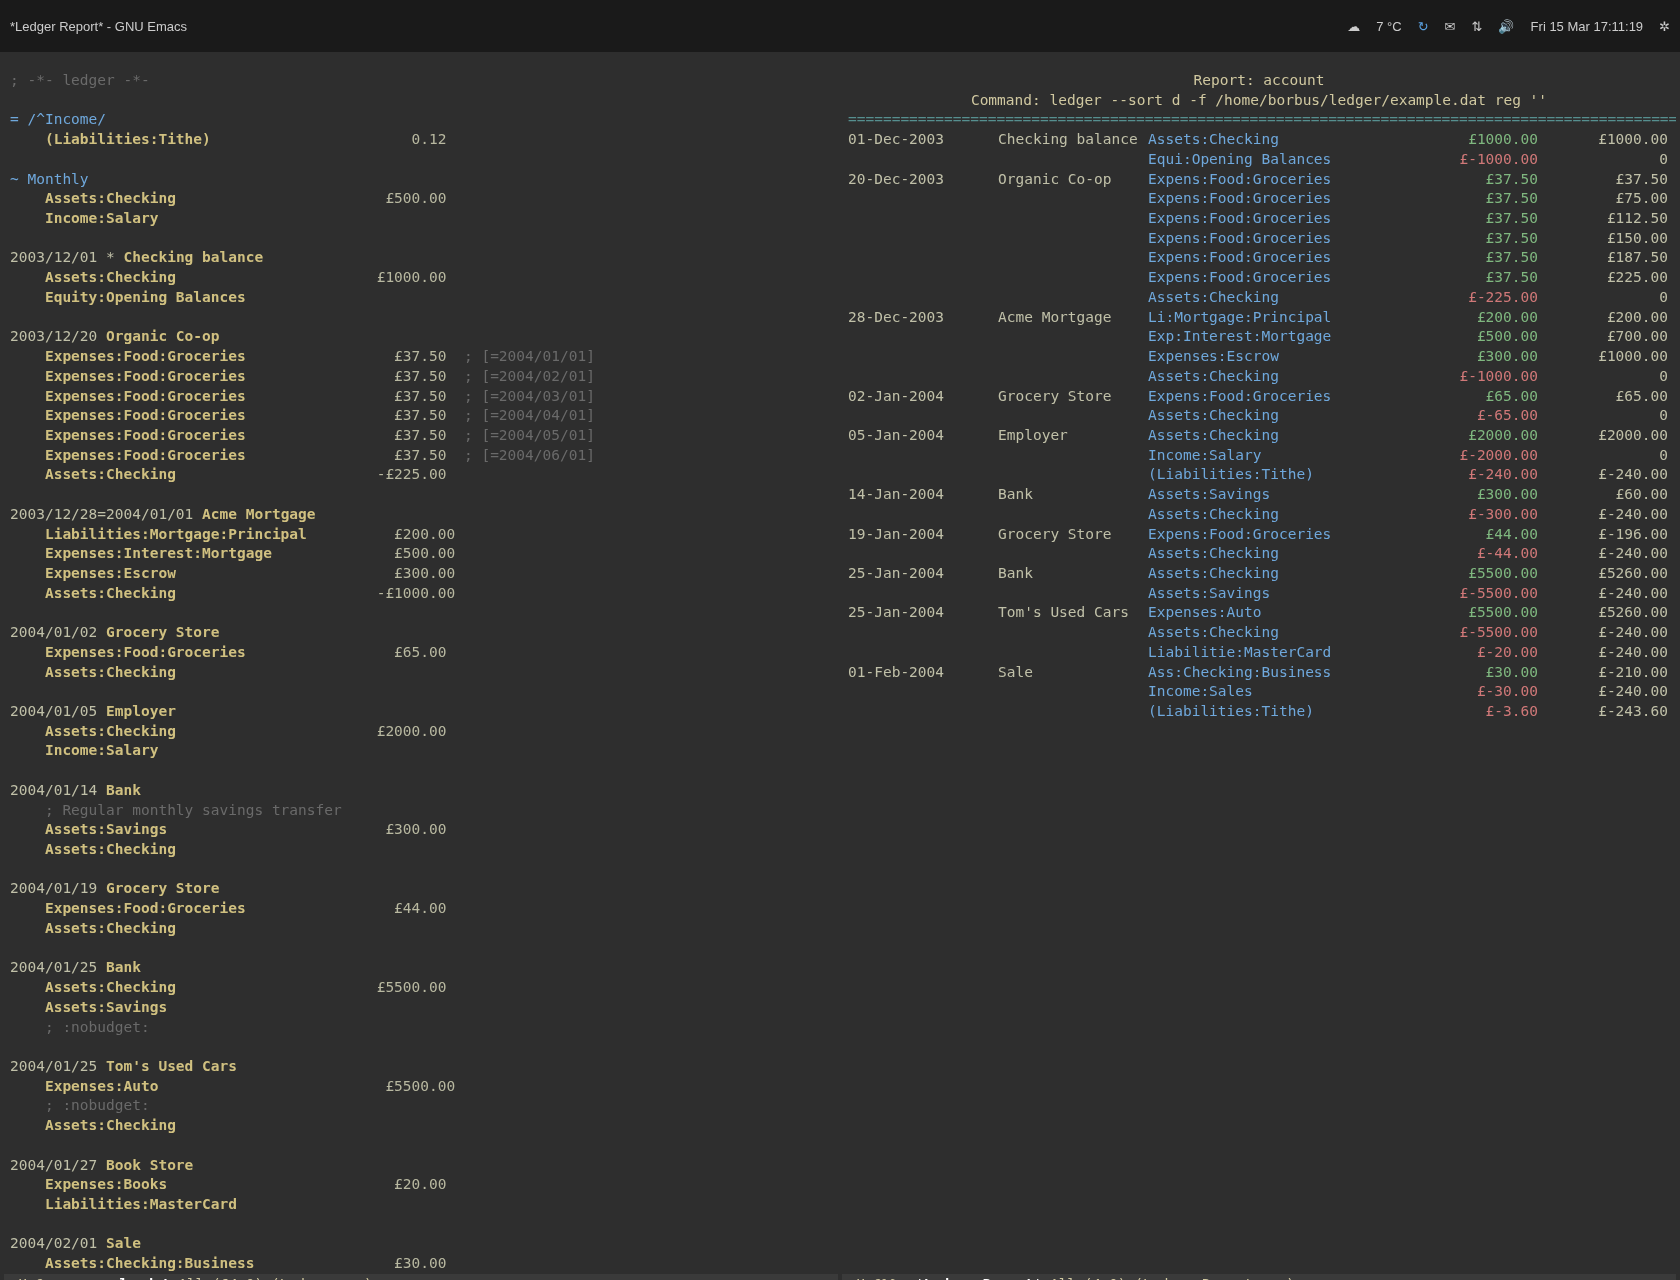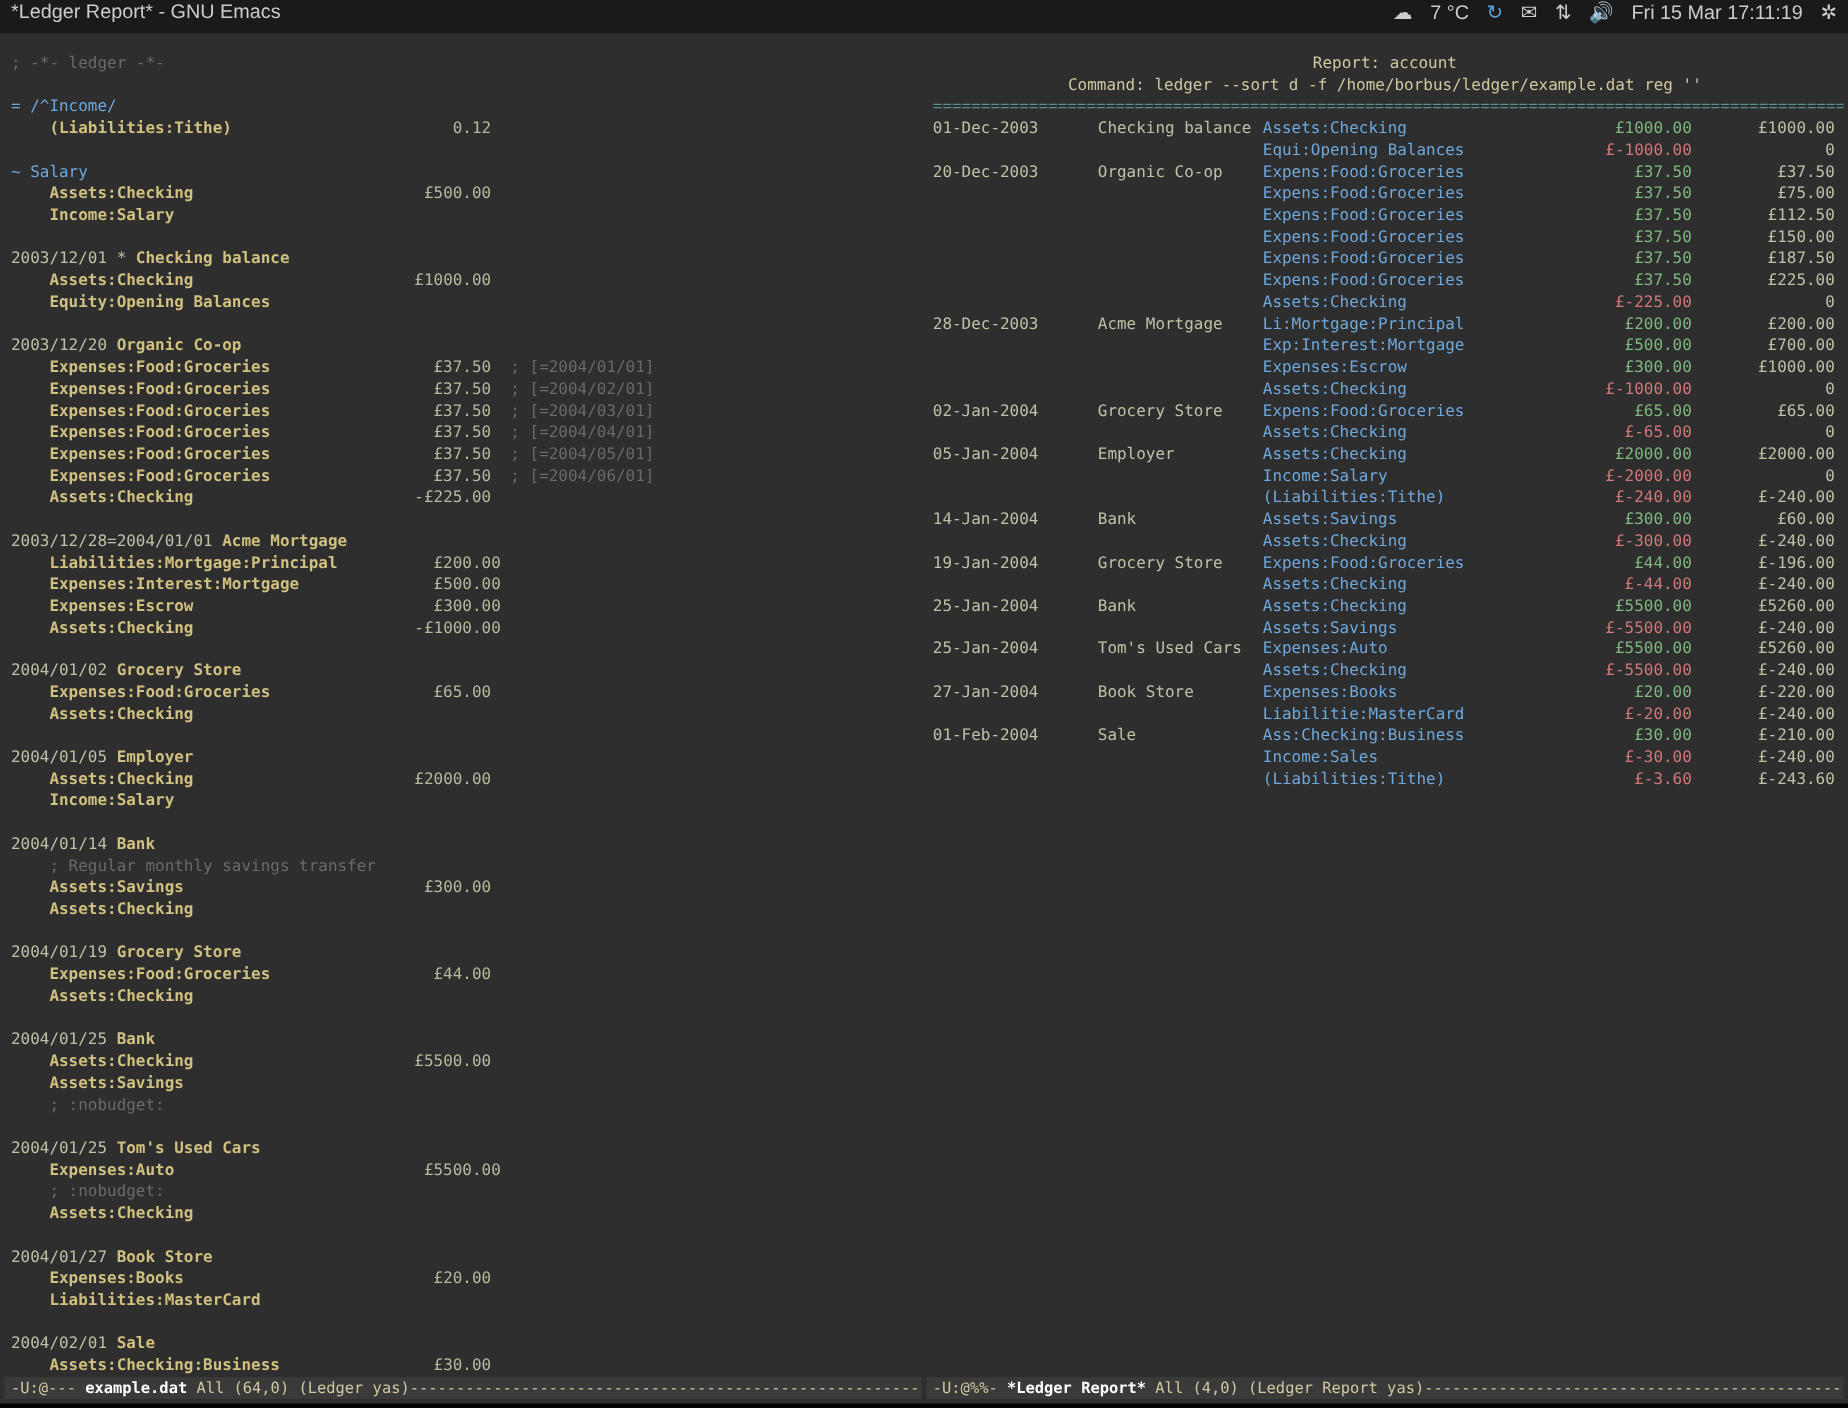--- a/index.html
+++ b/index.html
@@ -1,16 +1,16 @@
 <!DOCTYPE html>
 <html><head>
 <meta charset="utf-8">
 <style>
   html,body{margin:0;padding:0;background:#000;width:1680px;height:1280px;overflow:hidden;font-family:"DejaVu Sans Mono","Courier New",monospace;font-size:14.5px;color:#b8b8a0;}
-  .topbar{height:30px;background:#1a1a1a;display:flex;align-items:flex-start;padding:0 10px;color:#ccc;font-family:sans-serif;font-size:18px;}
+  .topbar{height:52px;background:#1a1a1a;display:flex;align-items:center;padding:0 10px;color:#ccc;font-family:sans-serif;font-size:13px;}
   .topbar .title{flex:0 0 auto;}
   .topbar .spacer{flex:1;}
   .topbar .tray{display:flex;align-items:center;gap:16px;}
   .workspace{display:flex;height:calc(100% - 34px);background:#2e2e2e;padding:15px 4px 4px 4px;box-sizing:border-box;}
   .pane{flex:1;display:flex;flex-direction:column;min-width:0;}
   .buffer{flex:1;padding:4px 6px;overflow:hidden;line-height:1.36;}
   .modeline{background:#3a3a3a;color:#d0c8a0;padding:2px 6px;font-size:14px;white-space:nowrap;overflow:hidden;}
   .modeline .buf{color:#fff;font-weight:bold;}
   .divider{width:4px;background:#2e2e2e;}
   
@@ -54,21 +54,21 @@
 </div>
 
 <div class="workspace">
   <div class="pane">
     <div class="buffer" id="left-buffer">
         <div class="line cmt">; -*- ledger -*-</div>
         <div class="line ">&nbsp;</div>
         <div class="line"><span class="kw">= /^Income/</span></div>
         <div class="line"><span class="acct">    (Liabilities:Tithe)</span><span class="amt">                       0.12</span></div>
         <div class="line ">&nbsp;</div>
-        <div class="line"><span class="kw">~ Salary</span></div>
+        <div class="line"><span class="kw">~ Monthly</span></div>
         <div class="line"><span class="acct">    Assets:Checking</span><span class="amt">                        £500.00</span></div>
         <div class="line"><span class="acct">    Income:Salary</span></div>
         <div class="line ">&nbsp;</div>
         <div class="line"><span class="date">2003/12/01 * </span><span class="payee">Checking balance</span></div>
         <div class="line"><span class="acct">    Assets:Checking</span><span class="amt">                       £1000.00</span></div>
         <div class="line"><span class="acct">    Equity:Opening Balances</span></div>
         <div class="line ">&nbsp;</div>
         <div class="line"><span class="date">2003/12/20 </span><span class="payee">Organic Co-op</span></div>
         <div class="line"><span class="acct">    Expenses:Food:Groceries</span><span class="amt">                 £37.50  </span><span class="cmt">; [=2004/01/01]</span></div>
         <div class="line"><span class="acct">    Expenses:Food:Groceries</span><span class="amt">                 £37.50  </span><span class="cmt">; [=2004/02/01]</span></div>
@@ -304,27 +304,20 @@
           <span class="r bal">£5260.00</span>
         </div>
         <div class="grid">
           <span class="rpt-date"></span>
           <span class="rpt-pay"></span>
           <span class="rpt-acct">Assets:Checking</span>
           <span class="r neg">£-5500.00</span>
           <span class="r bal">£-240.00</span>
         </div>
         <div class="grid">
-          <span class="rpt-date">27-Jan-2004</span>
-          <span class="rpt-pay">Book Store</span>
-          <span class="rpt-acct">Expenses:Books</span>
-          <span class="r pos">£20.00</span>
-          <span class="r bal">£-220.00</span>
-        </div>
-        <div class="grid">
           <span class="rpt-date"></span>
           <span class="rpt-pay"></span>
           <span class="rpt-acct">Liabilitie:MasterCard</span>
           <span class="r neg">£-20.00</span>
           <span class="r bal">£-240.00</span>
         </div>
         <div class="grid">
           <span class="rpt-date">01-Feb-2004</span>
           <span class="rpt-pay">Sale</span>
           <span class="rpt-acct">Ass:Checking:Business</span>

